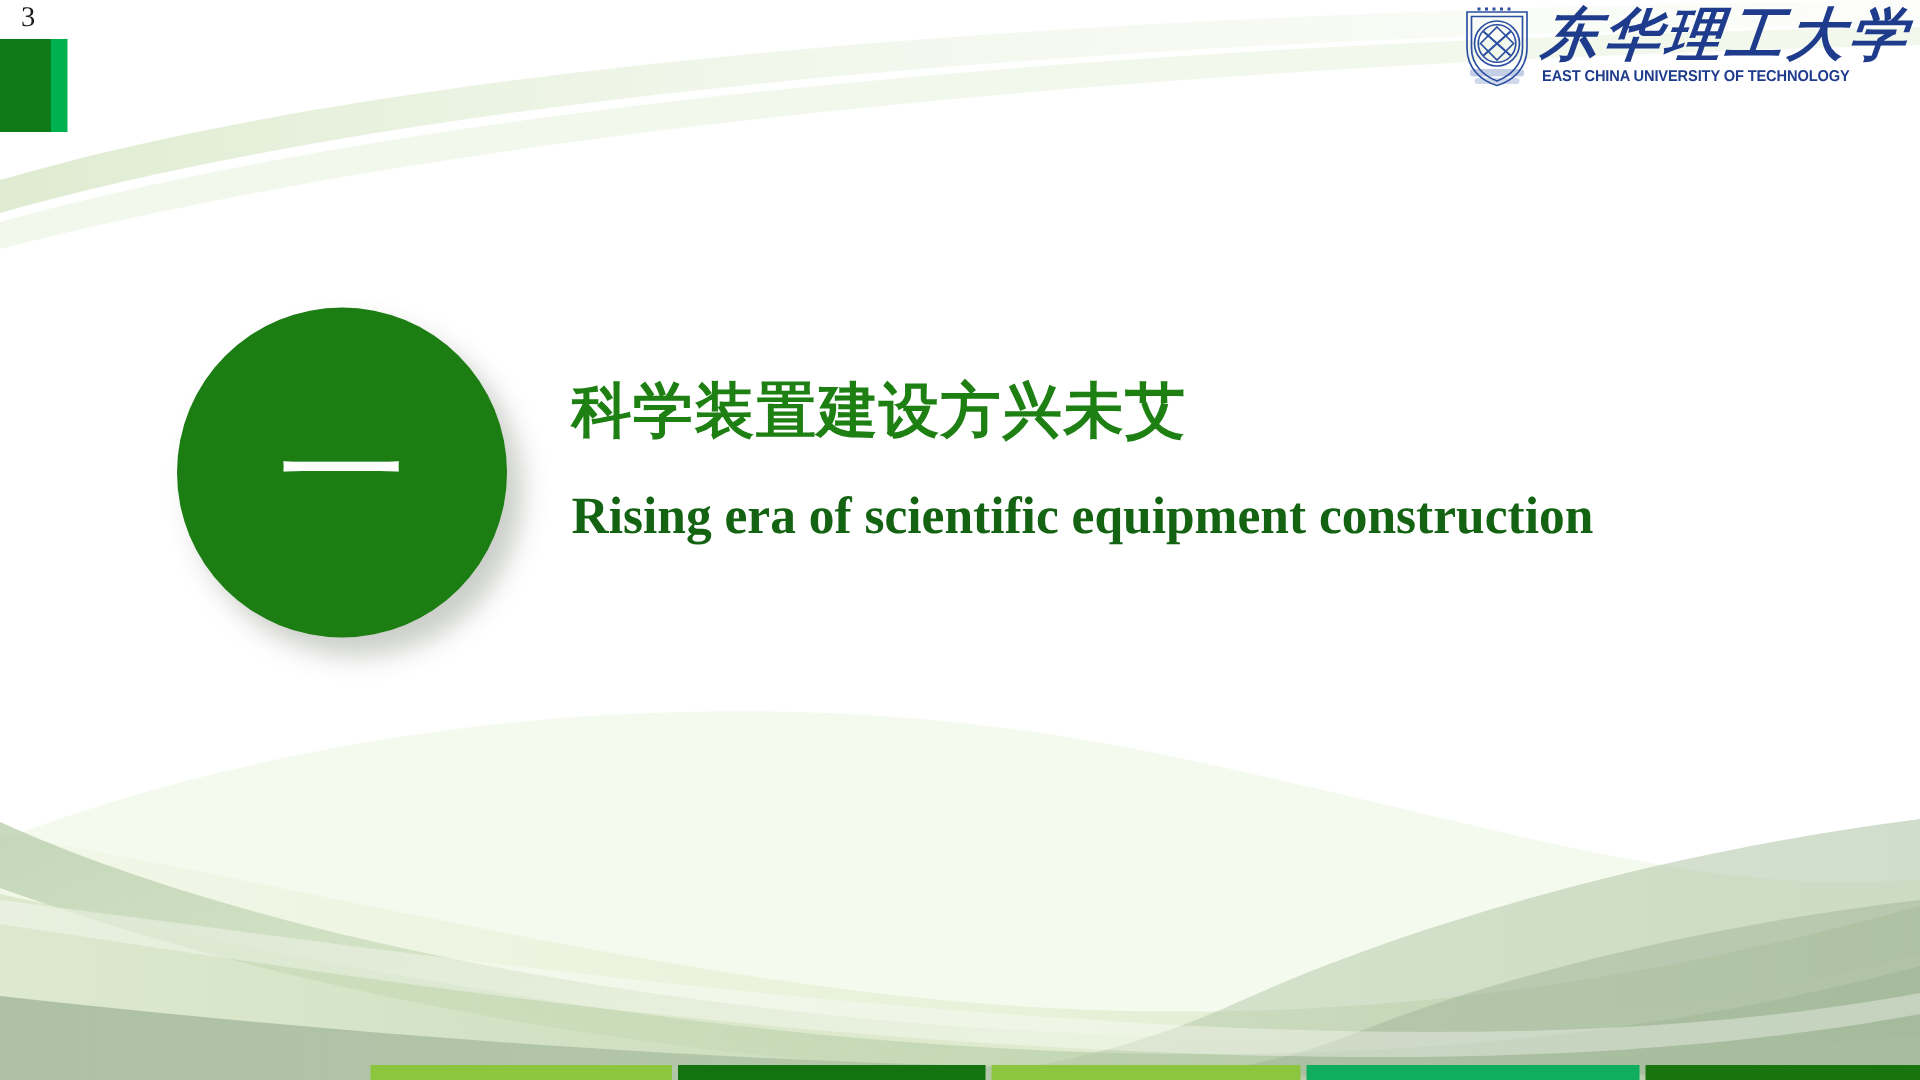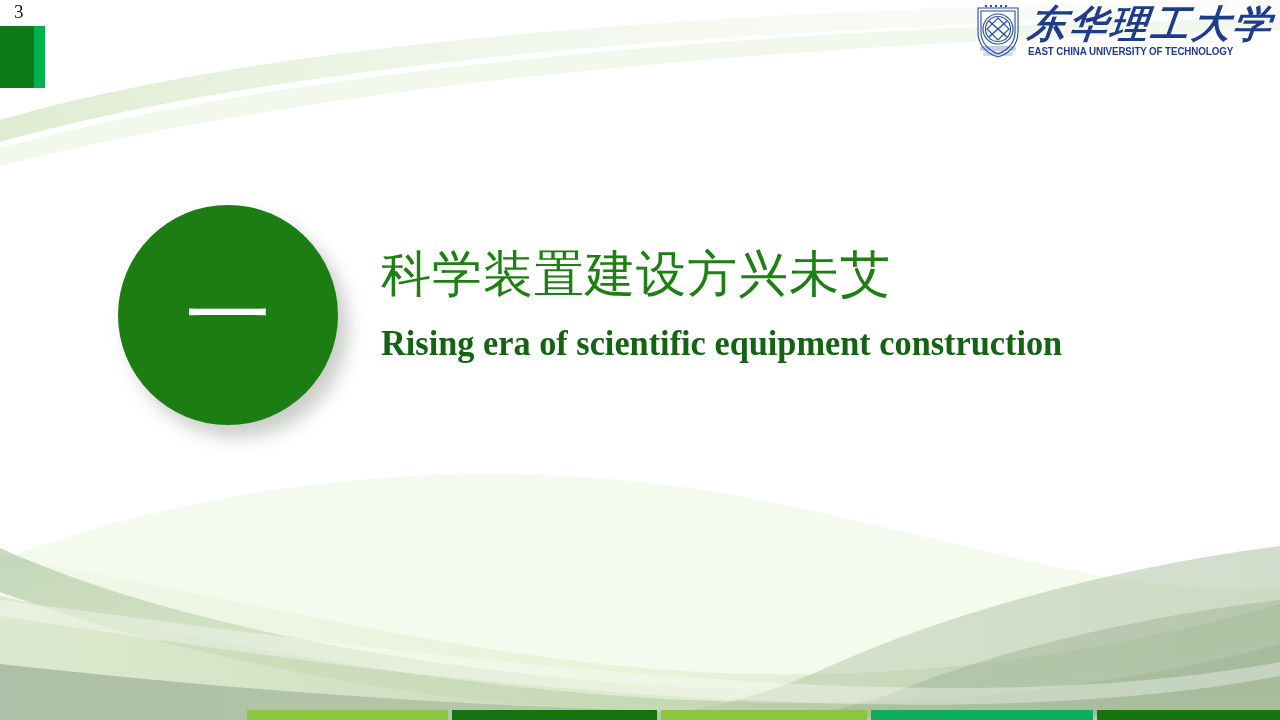--- a/index.html
+++ b/index.html
@@ -137,23 +137,23 @@
   }
 
   #headings {
     position: absolute;
     left: 381px;
     top: 243px;
     z-index: 20;
   }
   #title-cn {
     font-family: "Liberation Sans", sans-serif;
-    font-size: 50px;
+    font-size: 40px;
     line-height: 62px;
-    font-weight: normal;
+    font-weight: bold;
     color: #1E8013;
     letter-spacing: 1px;
     white-space: nowrap;
   }
   #title-en {
     margin-top: 19px;
     font-family: "Liberation Serif", serif;
     font-size: 35px;
     line-height: 40px;
     font-weight: bold;

